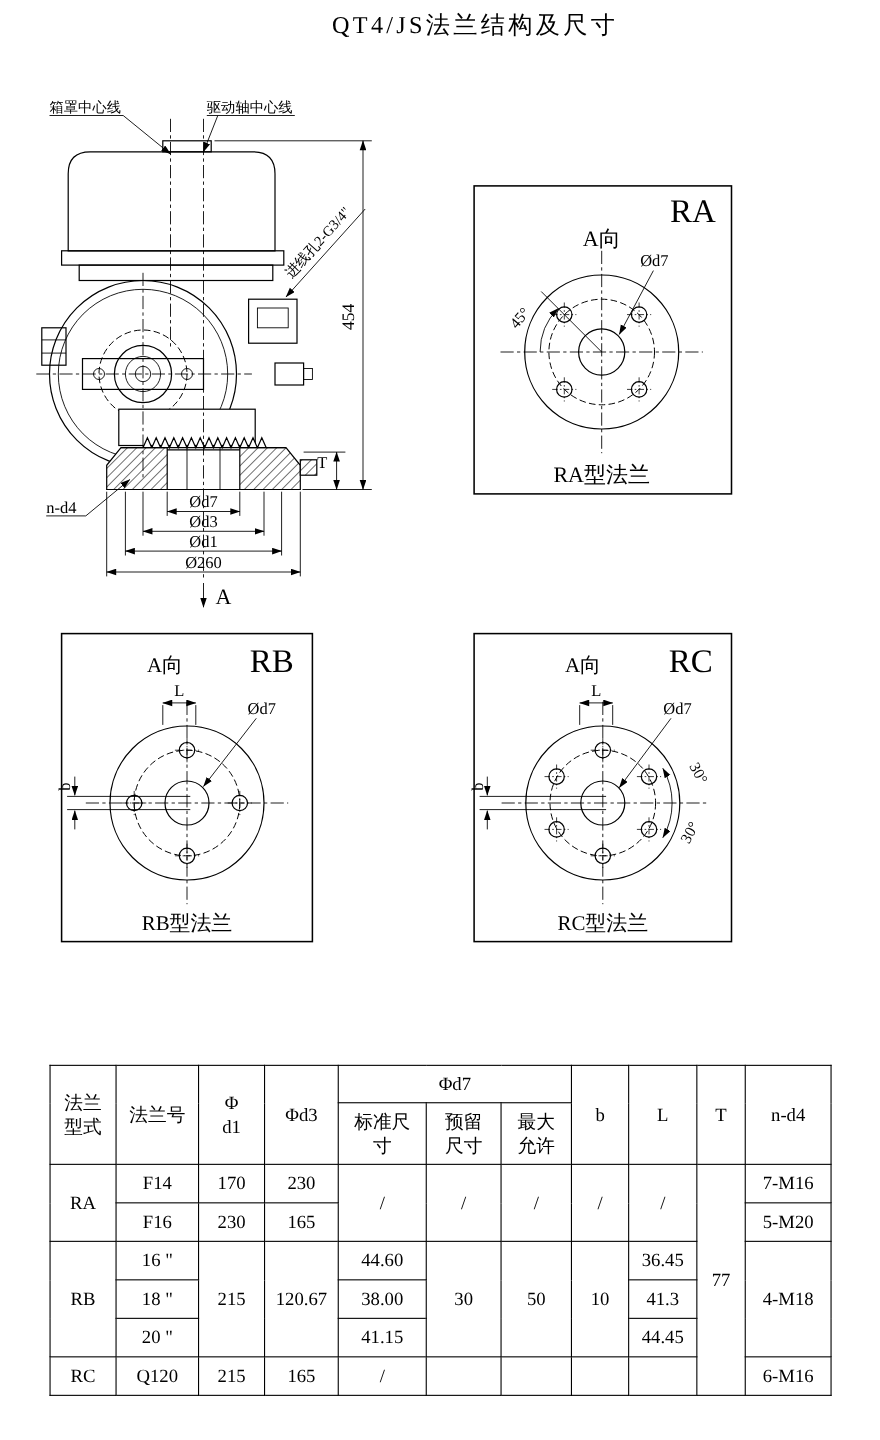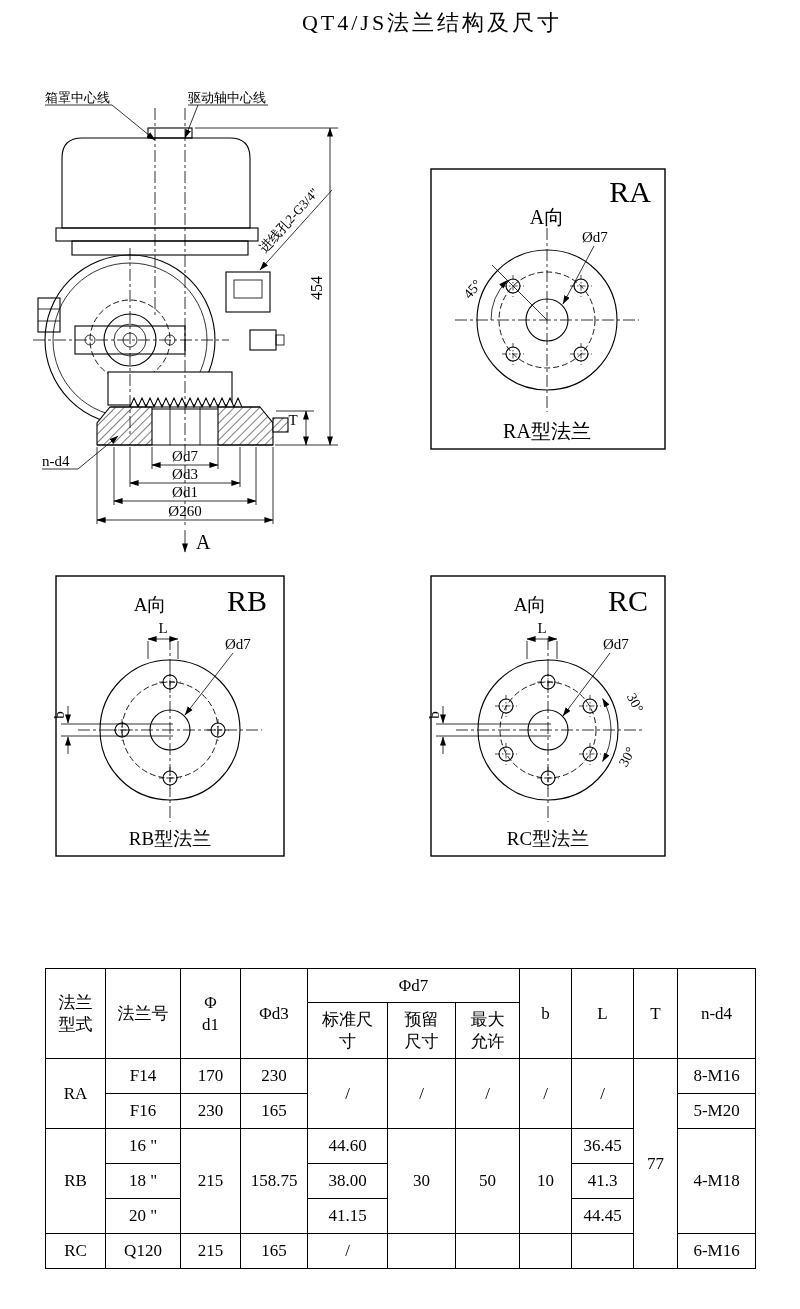--- a/index.html
+++ b/index.html
@@ -396,33 +396,33 @@
         <td rowspan="2">RA</td>
         <td>F14</td>
         <td>170</td>
         <td>230</td>
         <td rowspan="2">/</td>
         <td rowspan="2">/</td>
         <td rowspan="2">/</td>
         <td rowspan="2">/</td>
         <td rowspan="2">/</td>
         <td rowspan="6">77</td>
-        <td>8-M16</td>
+        <td>7-M16</td>
       </tr>
       <tr class="br">
         <td>F16</td>
         <td>230</td>
         <td>165</td>
         <td>5-M20</td>
       </tr>
       <tr class="br">
         <td rowspan="3">RB</td>
         <td>16 "</td>
         <td rowspan="3">215</td>
-        <td rowspan="3">158.75</td>
+        <td rowspan="3">120.67</td>
         <td>44.60</td>
         <td rowspan="3">30</td>
         <td rowspan="3">50</td>
         <td rowspan="3">10</td>
         <td>36.45</td>
         <td rowspan="3">4-M18</td>
       </tr>
       <tr class="br">
         <td>18 "</td>
         <td>38.00</td>

